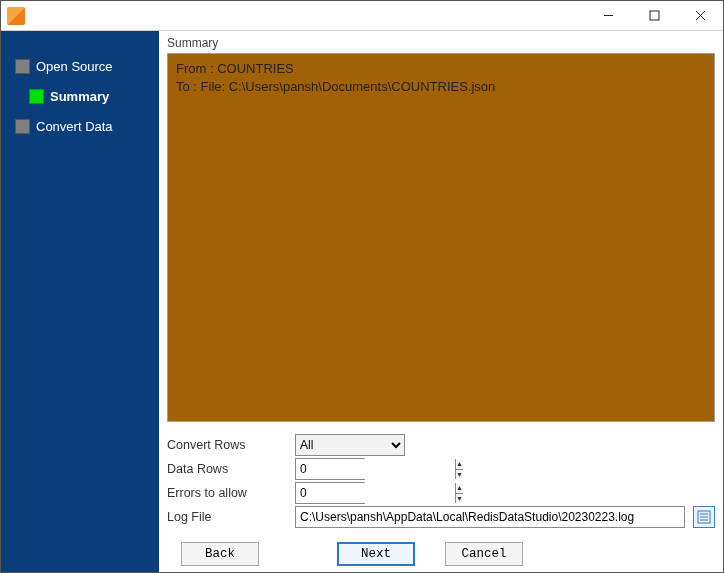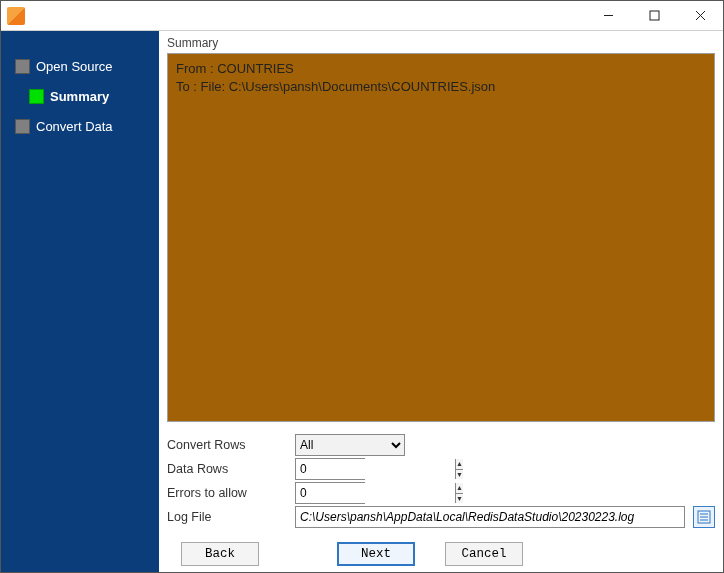--- a/index.html
+++ b/index.html
@@ -27,21 +27,21 @@
 
 .form { margin-top: 12px; display: grid; grid-template-columns: 120px 1fr auto; gap: 2px 8px; align-items: center; font-size: 12.5px; color: #333; }
 .form label { }
 .select { width: 110px; height: 22px; font-size: 12px; border: 1px solid #888; background: #f2f2f2; }
 .spinner-wrap { display: flex; align-items: center; }
 .spinner { width: 70px; height: 22px; display: flex; border: 1px solid #888; }
 .spinner input { flex: 1; border: none; padding-left: 4px; font-size: 12px; outline: none; }
 .spinner .btns { width: 16px; display: flex; flex-direction: column; border-left: 1px solid #888; }
 .spinner .btns div { flex: 1; display: flex; align-items: center; justify-content: center; font-size: 7px; background: #f4f4f4; }
 .spinner .btns div:first-child { border-bottom: 1px solid #888; }
-.log-input { width: 390px; height: 22px; border: 1px solid #888; font-size: 12px; padding: 0 4px; font-style: italic; }
+.log-input { width: 390px; height: 22px; border: 1px solid #888; font-size: 12px; padding: 0 4px; }
 .browse-btn { width: 22px; height: 22px; border: 1px solid #3b7dc4; background: #eaf2fb; display: flex; align-items: center; justify-content: center; }
 .browse-btn svg { width: 14px; height: 14px; }
 
 .button-row { display: flex; gap: 30px; margin-top: 14px; padding-left: 14px; }
 .btn { width: 78px; height: 24px; font-size: 12.5px; background: #f4f4f4; border: 1px solid #a8a8a8; cursor: pointer; font-family: Liberation Mono, monospace; }
 .btn.primary { border: 2px solid #2f77c4; background: #eef5fc; margin-left: 48px; }
 </style>
 </head>
 <body>
 

